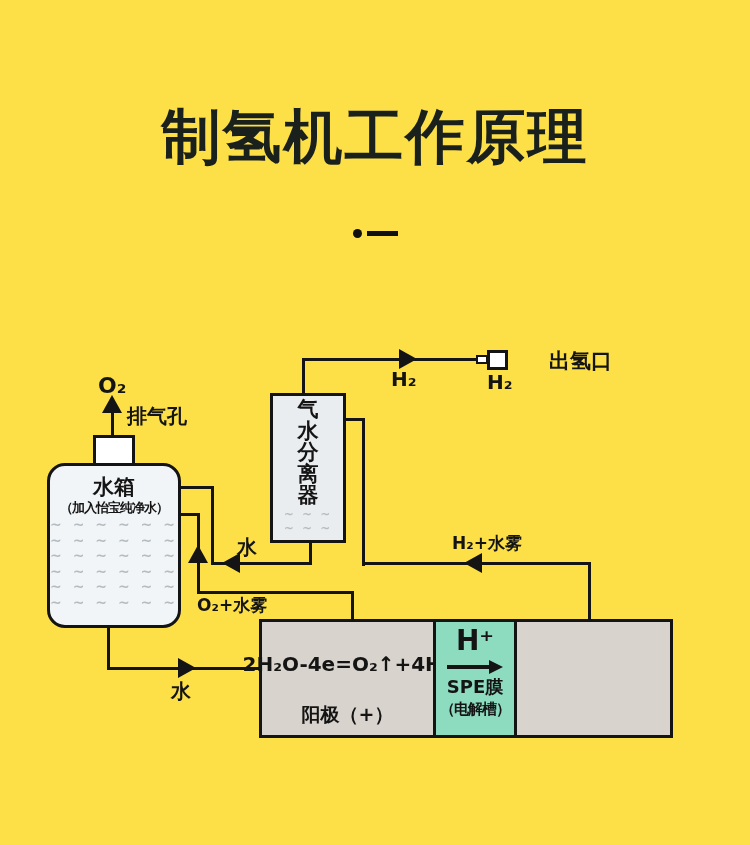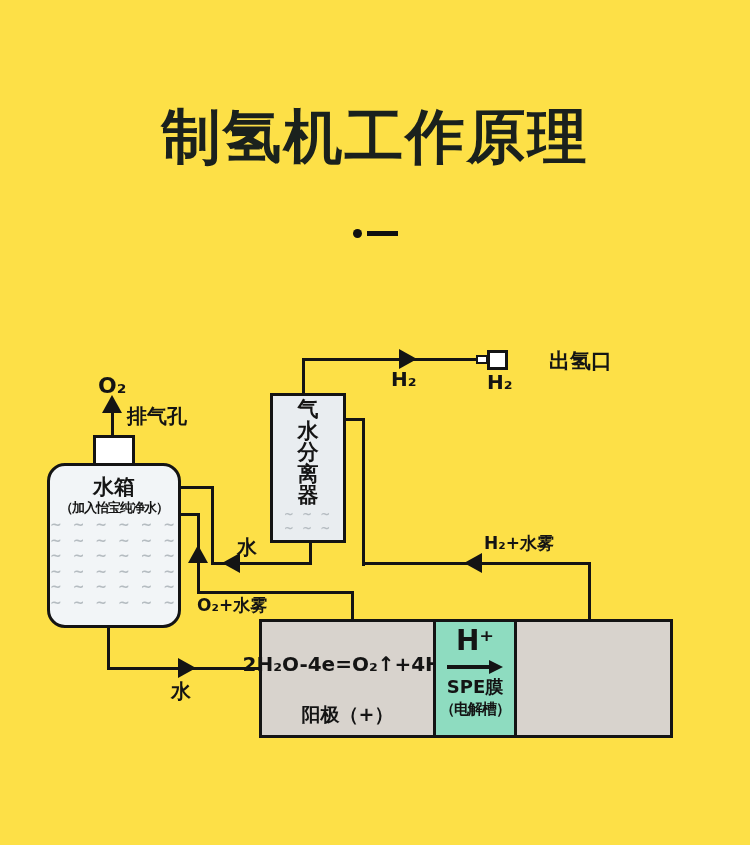--- a/index.html
+++ b/index.html
@@ -170,21 +170,21 @@
       <div class="wave-row">~ ~ ~</div>
     </div>
 
     <div class="box outlet-connector"></div>
     <div class="box outlet-port"></div>
     <div class="lbl" style="left:391px;top:367px;font-size:20px;">H₂</div>
     <div class="lbl" style="left:513px;top:347px;font-size:21px;margin-left:36px;">出氢口</div>
     <div class="lbl" style="left:487px;top:370px;font-size:20px;">H₂</div>
 
     <div class="lbl" style="left:237px;top:534px;font-size:20px;">水</div>
-    <div class="lbl" style="left:452px;top:532px;font-size:17px;margin-left:32px;">H₂+水雾</div>
+    <div class="lbl" style="left:452px;top:532px;font-size:17px;">H₂+水雾</div>
     <div class="lbl" style="left:197px;top:594px;font-size:17px;">O₂+水雾</div>
     <div class="lbl" style="left:171px;top:678px;font-size:20px;">水</div>
 
     <div class="box cell">
       <div class="cell-section anode">
         <div class="equation">2H₂O-4e=O₂↑+4H⁺</div>
         <div class="electrode-label">阳极（+）</div>
       </div>
       <div class="cell-section membrane">
         <div class="ion">H⁺</div>

